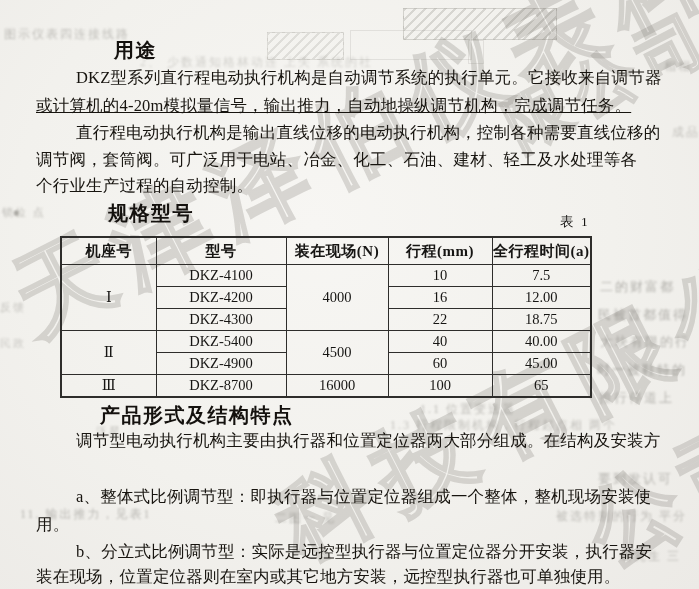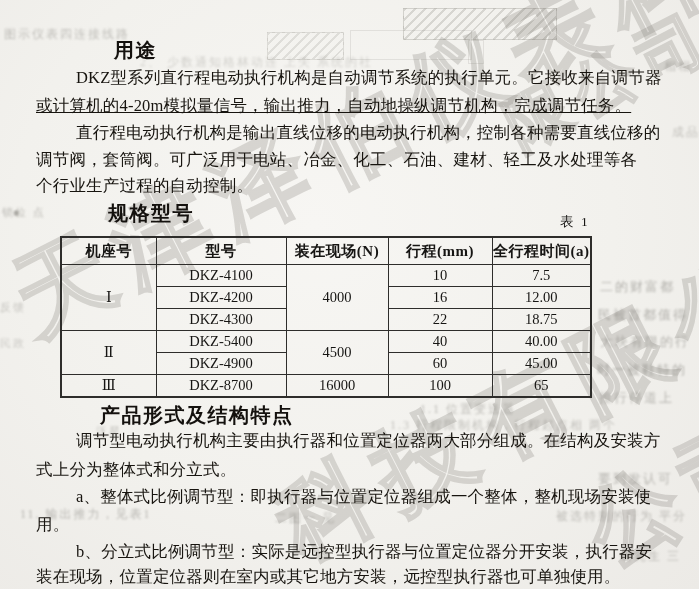--- a/index.html
+++ b/index.html
@@ -183,19 +183,18 @@
         <td>DKZ-8700</td>
         <td>16000</td>
         <td>100</td>
         <td>65</td>
       </tr>
     </tbody>
   </table>
 
   <div class="hd hd-features">产品形式及结构特点</div>
   <div class="bl ind f1">调节型电动执行机构主要由执行器和位置定位器两大部分组成。在结构及安装方</div>
-  <div class="bl f2">式上分为整体式和分立式。</div>
   <div class="bl ind f3">a、整体式比例调节型：即执行器与位置定位器组成一个整体，整机现场安装使</div>
   <div class="bl f4">用。</div>
   <div class="bl ind f5">b、分立式比例调节型：实际是远控型执行器与位置定位器分开安装，执行器安</div>
   <div class="bl f6">装在现场，位置定位器则在室内或其它地方安装，远控型执行器也可单独使用。</div>
 
 </div>
 
 </body></html>

